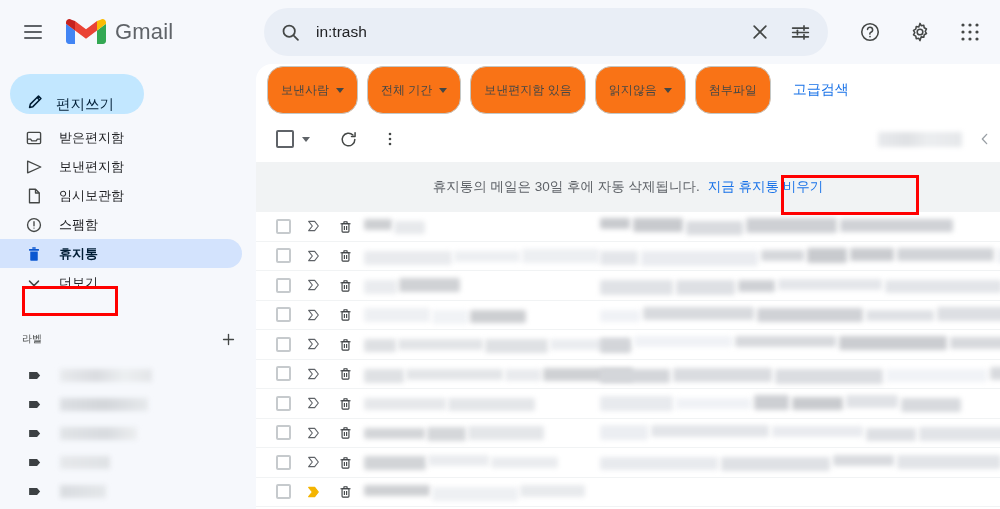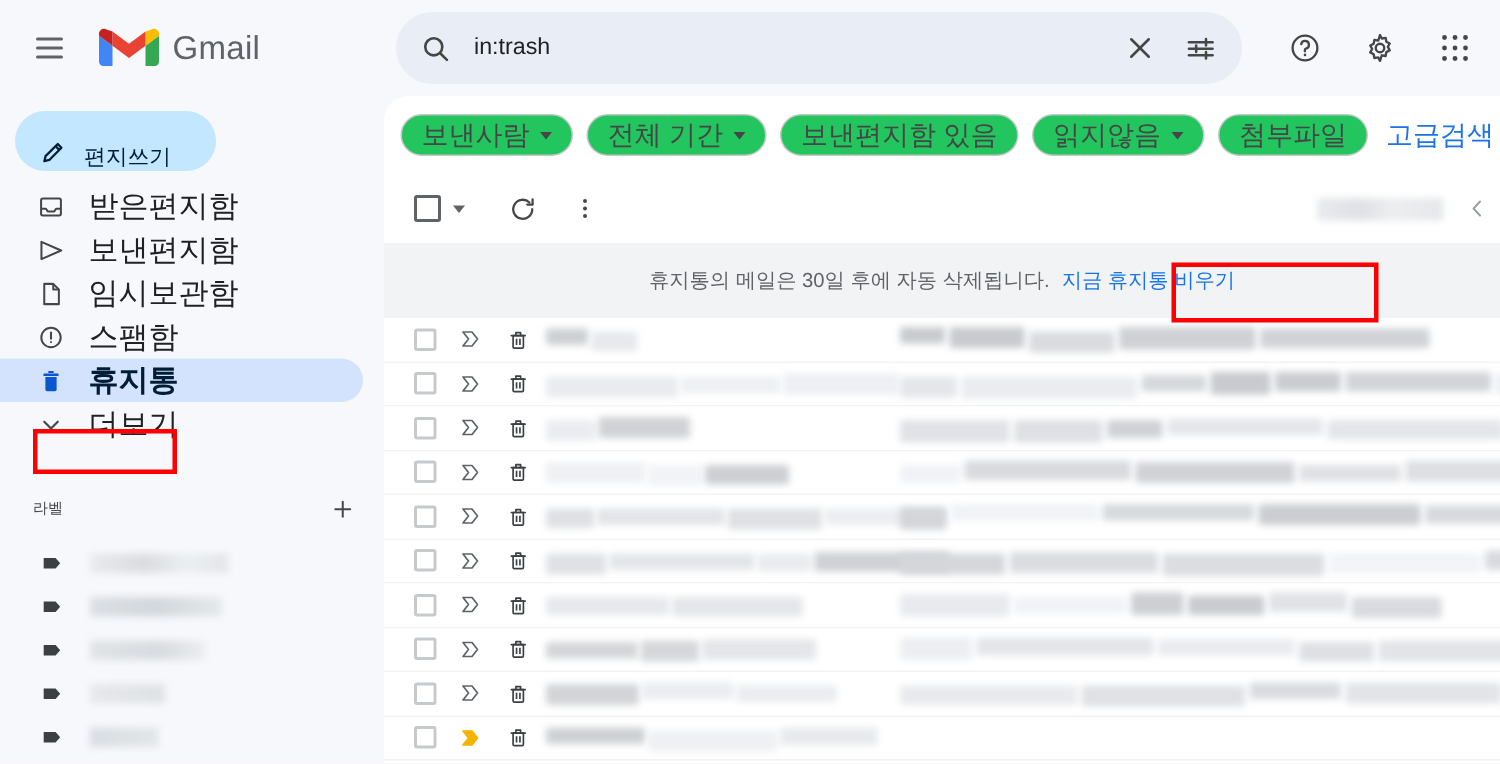--- a/index.html
+++ b/index.html
@@ -76,21 +76,21 @@
     display: flex; align-items: flex-end; gap: 11px;
     padding-left: 16px; cursor: pointer; border: none;
   }
   .compose-label { font-size: 14.5px; color: #001d35; font-family: "Liberation Sans", sans-serif; }
 
   .nav-list { margin-top: 9px; }
   .nav-item {
     position: relative; height: 29px; display: flex; align-items: center;
     gap: 15px; padding-left: 24px; cursor: pointer;
     border-radius: 0 16px 16px 0; width: 242px;
-    font-size: 20px; color: #202124;
+    font-size: 13px; color: #202124;
   }
   .nav-item.active { background: #d3e3fd; font-weight: bold; color: #001d35; }
   .nav-icon { width: 20px; height: 20px; display: flex; align-items: center; justify-content: center; flex: 0 0 20px; }
   .nav-label { white-space: nowrap; }
 
   
   .annot-box {
     position: absolute; border: 3px solid #ff0000; pointer-events: none;
     z-index: 40;
   }
@@ -117,32 +117,32 @@
     border-top-left-radius: 16px;
     overflow: hidden;
   }
 
   
   .chips-row {
     height: 52px; display: flex; align-items: center;
     padding-left: 11px; gap: 9px;
   }
   .chip {
-    height: 28px; border: 1px solid #c4c7c5; border-radius: 16px;
+    height: 48px; border: 1px solid #c4c7c5; border-radius: 16px;
     display: flex; align-items: center; gap: 6px;
-    padding: 0 13px; font-size: 18px; color: #444746;
-    background: #22c55e; cursor: pointer; white-space: nowrap;
+    padding: 0 13px; font-size: 12px; color: #444746;
+    background: #f97316; cursor: pointer; white-space: nowrap;
   }
   .chip-caret {
     width: 0; height: 0; border-left: 4.5px solid transparent;
     border-right: 4.5px solid transparent; border-top: 5px solid #444746;
     margin-left: 1px;
   }
   .adv-link {
-    font-size: 18px; color: #1a73e8; margin-left: 3px; cursor: pointer; white-space: nowrap;
+    font-size: 14px; color: #1a73e8; margin-left: 13px; cursor: pointer; white-space: nowrap;
   }
 
   
   .toolbar {
     height: 46px; display: flex; align-items: center;
     padding-left: 20px; position: relative;
   }
   .tb-check {
     width: 18px; height: 18px; border: 2px solid #5f6368;
     border-radius: 2px; cursor: pointer;

